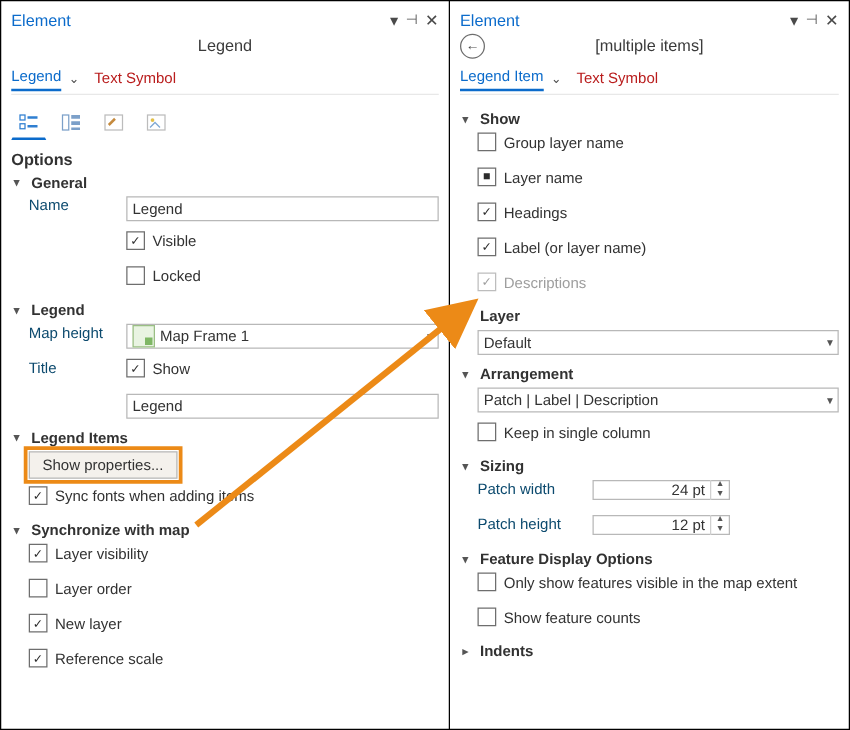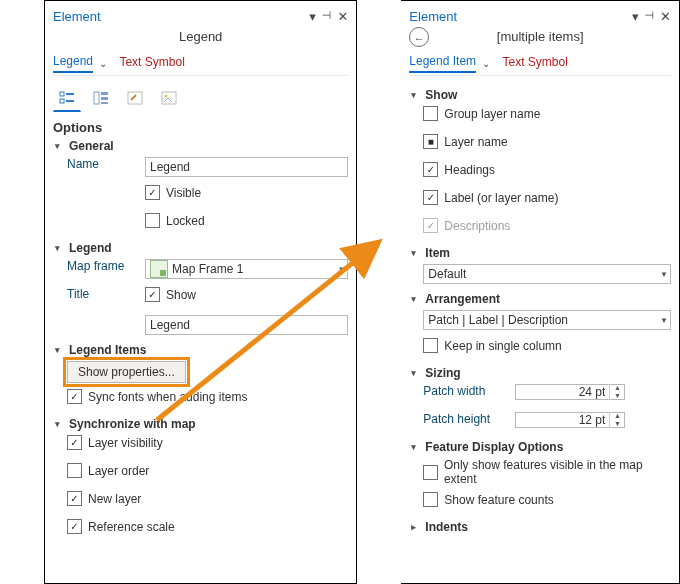--- a/index.html
+++ b/index.html
@@ -19,21 +19,20 @@
     height: 584px;
     position: relative;
   }
   .pane {
     background: #ffffff;
     border-right: 1px solid #000;
     border-bottom: 1px solid #000;
     box-sizing: border-box;
     padding: 4px 8px 8px 8px;
     overflow: hidden;
-    margin-left: 44px;
   }
   .pane.left  { width: 360px; border-left: 1px solid #000; border-top: 1px solid #000;}
   .pane.right { width: 320px; border-top: 1px solid #000;}
   .title-row {
     display: flex;
     align-items: center;
     height: 22px;
     font-size: 13px;
     color: #0b6bcb;
   }
@@ -273,21 +272,21 @@
       </div>
     </div>
 
     <div class="group">
       <div class="group-head">
         <span class="caret">▾</span>
         <span>Legend</span>
       </div>
       <div class="group-body">
         <div class="row">
-          <span class="label-col">Map frame</span>
+          <span class="label-col">Map height</span>
           <div class="select-box">
             <span style="display:flex;align-items:center;">
                 <span class="map-icon"></span>
                 <span>Map Frame 1</span>
               </span>
             <span class="dd">▼</span>
           </div>
         </div>
         <div class="row">
           <span class="label-col">Title</span>
@@ -411,21 +410,21 @@
               <span class="box">✓</span>
               <span>Descriptions</span>
             </label>
           </div>
       </div>
     </div>
 
     <div class="group">
       <div class="group-head">
         <span class="caret">▾</span>
-        <span>Item</span>
+        <span>Layer</span>
       </div>
       <div class="group-body">
         <div class="row">
           <div class="select-box">
             <span>Default</span>
             <span class="dd">▼</span>
           </div>
         </div>
       </div>
     </div>

